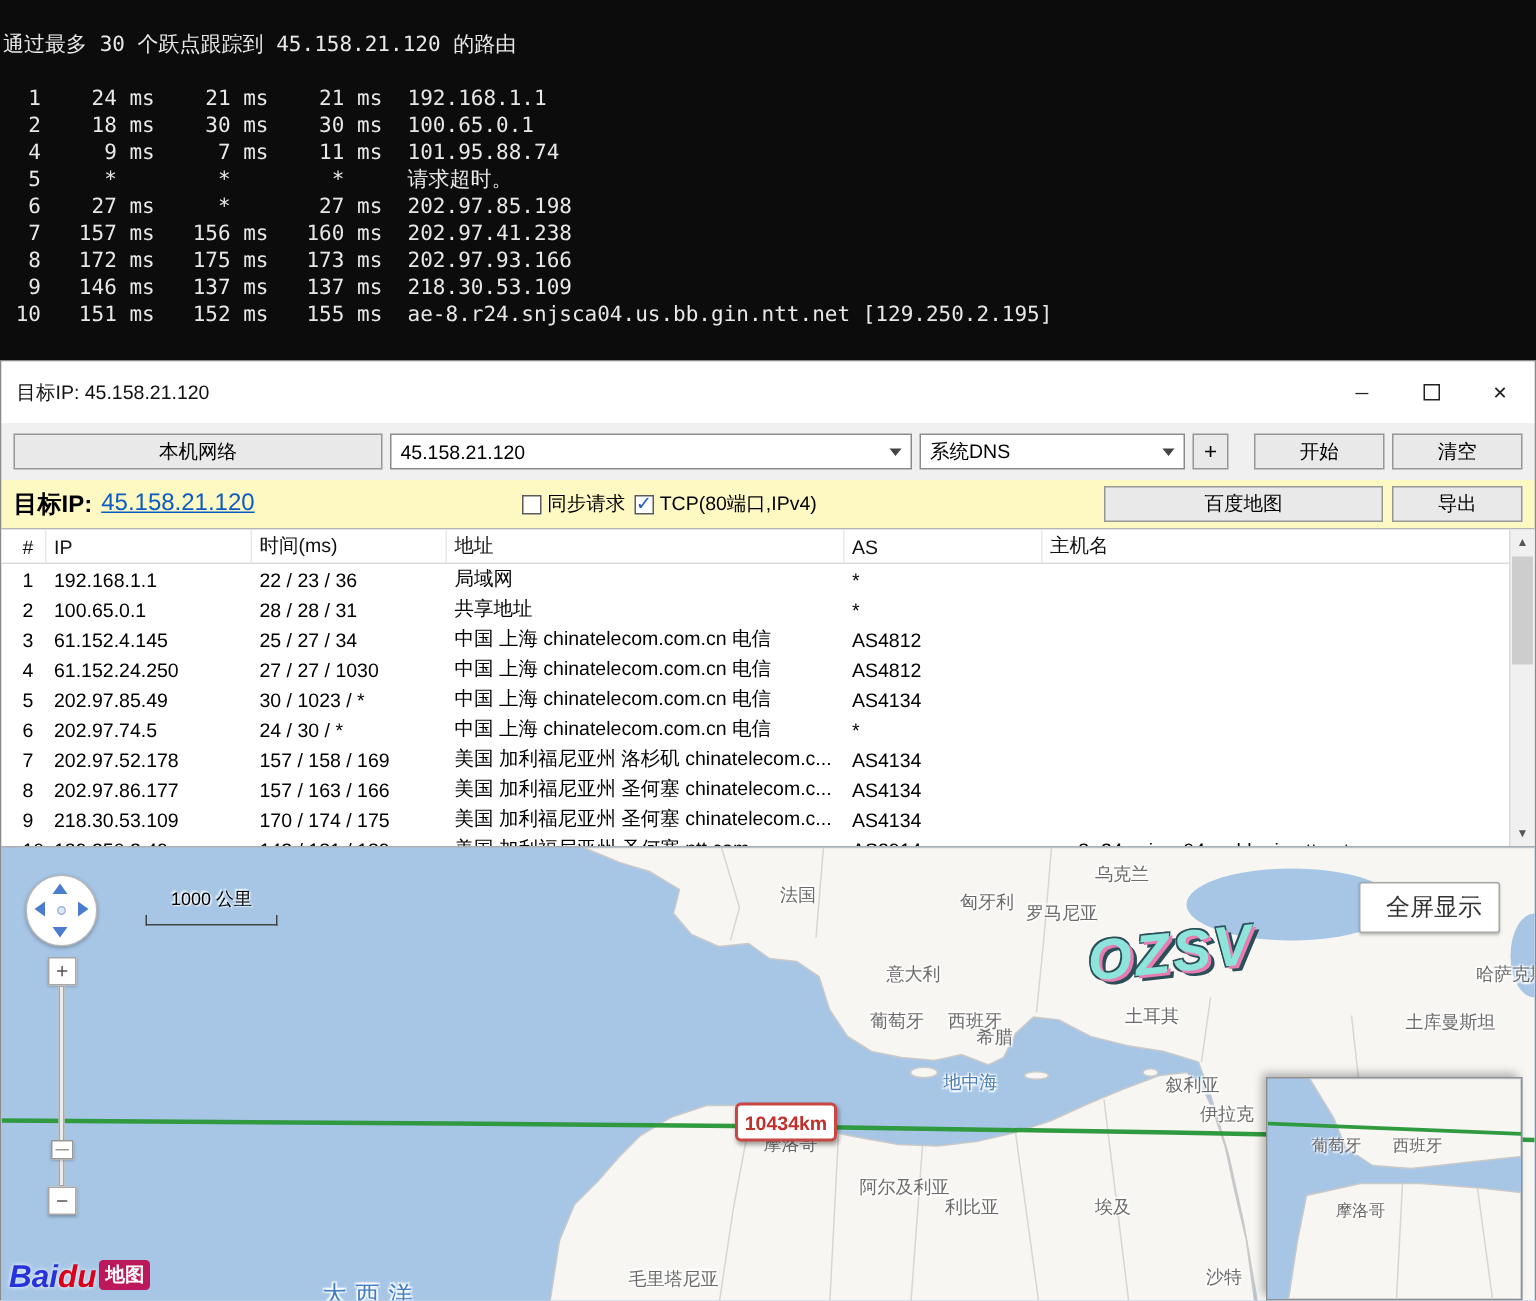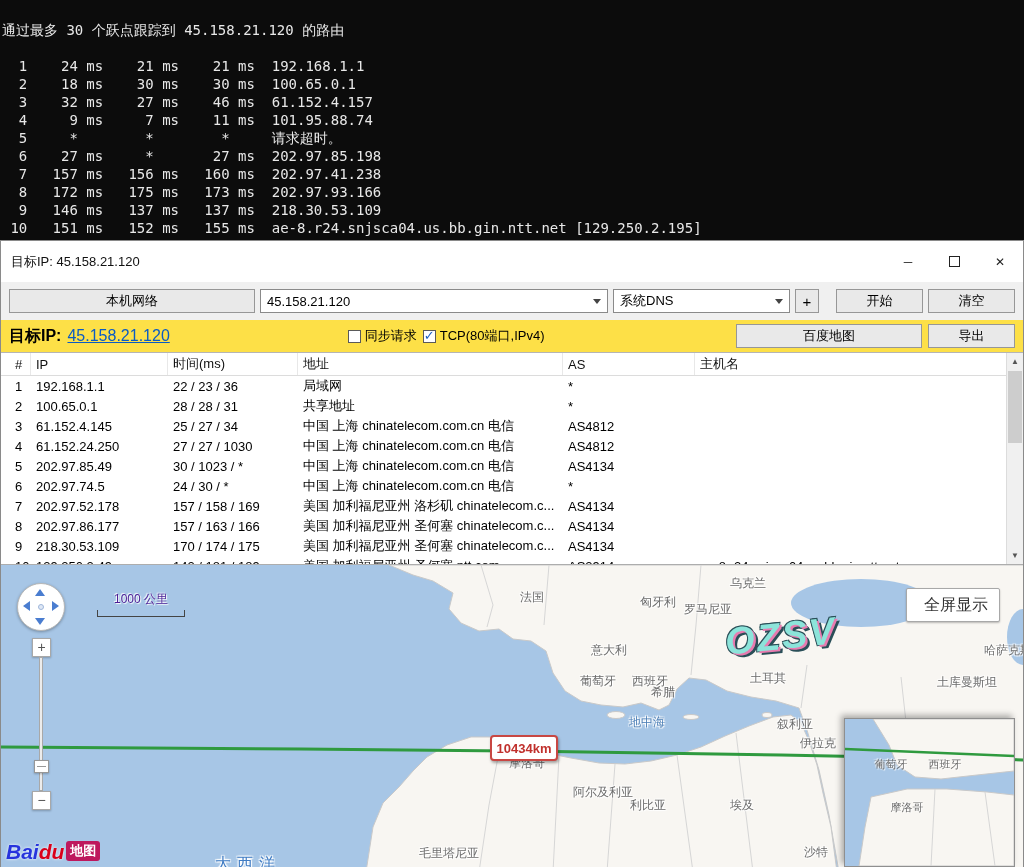--- a/index.html
+++ b/index.html
@@ -43,21 +43,21 @@
     display:flex;align-items:center;padding-left:6px;box-sizing:border-box;font-size:13px;
   }
   .combo.target{width:348px;}
   .combo.dns{width:177px;}
   .combo-arrow{
     position:absolute;right:6px;top:9px;width:0;height:0;
     border-left:4px solid transparent;border-right:4px solid transparent;border-top:5px solid #444;
   }
   .spacer{flex:1;}
   
-  .subbar{height:32px;display:flex;align-items:center;padding:0 8px;gap:6px;background:#fde047;box-sizing:border-box;}
+  .subbar{height:32px;display:flex;align-items:center;padding:0 8px;gap:6px;background:#fef9c3;box-sizing:border-box;}
   .target-label{font-size:16px;font-weight:bold;}
   .target-link{font-size:16px;color:#0a5bc4;text-decoration:underline;cursor:pointer;}
   .check{display:flex;align-items:center;gap:4px;font-size:13px;}
   .check.first{margin-left:172px;}
   .cb{width:13px;height:13px;border:1px solid #5a5a5a;background:#fff;position:relative;box-sizing:border-box;}
   .cb.checked::after{content:"\2713";position:absolute;left:0;top:-3px;font-size:13px;font-weight:bold;color:#1f5fbf;}
   
   .grid{position:relative;height:212px;background:#fff;border-top:1px solid #b5b5b5;overflow:hidden;box-sizing:border-box;}
   .thead{display:flex;height:22px;align-items:stretch;border-bottom:1px solid #dcdcdc;background:#fff;}
   .hcell{display:flex;align-items:center;border-right:1px solid #e8e8e8;box-sizing:border-box;color:#111;}
@@ -94,21 +94,21 @@
     position:absolute;left:16px;top:18px;width:46px;height:46px;border-radius:50%;
     background:#fff;border:1px solid #b8b8b8;box-shadow:0 1px 3px rgba(0,0,0,.3);
   }
   .c-arrow{position:absolute;width:0;height:0;}
   .c-up{left:17px;top:5px;border-left:5px solid transparent;border-right:5px solid transparent;border-bottom:7px solid #4a7dd0;}
   .c-down{left:17px;bottom:5px;border-left:5px solid transparent;border-right:5px solid transparent;border-top:7px solid #4a7dd0;}
   .c-left{left:5px;top:17px;border-top:5px solid transparent;border-bottom:5px solid transparent;border-right:7px solid #4a7dd0;}
   .c-right{right:5px;top:17px;border-top:5px solid transparent;border-bottom:5px solid transparent;border-left:7px solid #4a7dd0;}
   .c-dot{position:absolute;left:20px;top:20px;width:6px;height:6px;border-radius:50%;background:#dfe8f5;border:1px solid #9fb6da;box-sizing:border-box;}
   .scalebox{position:absolute;left:96px;top:26px;width:88px;text-align:center;}
-  .scale-text{font-size:12px;color:#4c1d95;text-shadow:1px 1px 1px #fff,-1px -1px 1px #fff;}
+  .scale-text{font-size:12px;color:#000000;text-shadow:1px 1px 1px #fff,-1px -1px 1px #fff;}
   .scale-bar{height:6px;border-left:1px solid #444;border-right:1px solid #444;border-bottom:1px solid #444;margin-top:2px;}
   .zbtn{
     position:absolute;left:31px;width:19px;height:19px;background:#fff;border:1px solid #a8a8a8;
     color:#555;font-size:14px;line-height:17px;text-align:center;box-sizing:border-box;
     box-shadow:0 1px 2px rgba(0,0,0,.25);
   }
   .zoom-in{top:73px;}
   .zoom-out{top:226px;}
   .ztrack{position:absolute;left:38px;top:92px;width:4px;height:134px;background:#ececec;border:1px solid #a8a8a8;box-sizing:border-box;}
   .zthumb{position:absolute;left:33px;top:195px;width:15px;height:13px;background:#fff;border:1px solid #979797;box-sizing:border-box;box-shadow:0 1px 2px rgba(0,0,0,.25);}
@@ -149,21 +149,20 @@
 
 <div class="screen">
 
   <div class="terminal">
     <div>
         <div class="tline"></div>
         <div class="tline">通过最多 30 个跃点跟踪到 45.158.21.120 的路由</div>
         <div class="tline"></div>
         <div class="tline">  1    24 ms    21 ms    21 ms  192.168.1.1</div>
         <div class="tline">  2    18 ms    30 ms    30 ms  100.65.0.1</div>
-        <div class="tline">  3    32 ms    27 ms    46 ms  61.152.4.157</div>
         <div class="tline">  4     9 ms     7 ms    11 ms  101.95.88.74</div>
         <div class="tline">  5     *        *        *     请求超时。</div>
         <div class="tline">  6    27 ms     *       27 ms  202.97.85.198</div>
         <div class="tline">  7   157 ms   156 ms   160 ms  202.97.41.238</div>
         <div class="tline">  8   172 ms   175 ms   173 ms  202.97.93.166</div>
         <div class="tline">  9   146 ms   137 ms   137 ms  218.30.53.109</div>
         <div class="tline"> 10   151 ms   152 ms   155 ms  ae-8.r24.snjsca04.us.bb.gin.ntt.net [129.250.2.195]</div>
       </div>
   </div>
 

